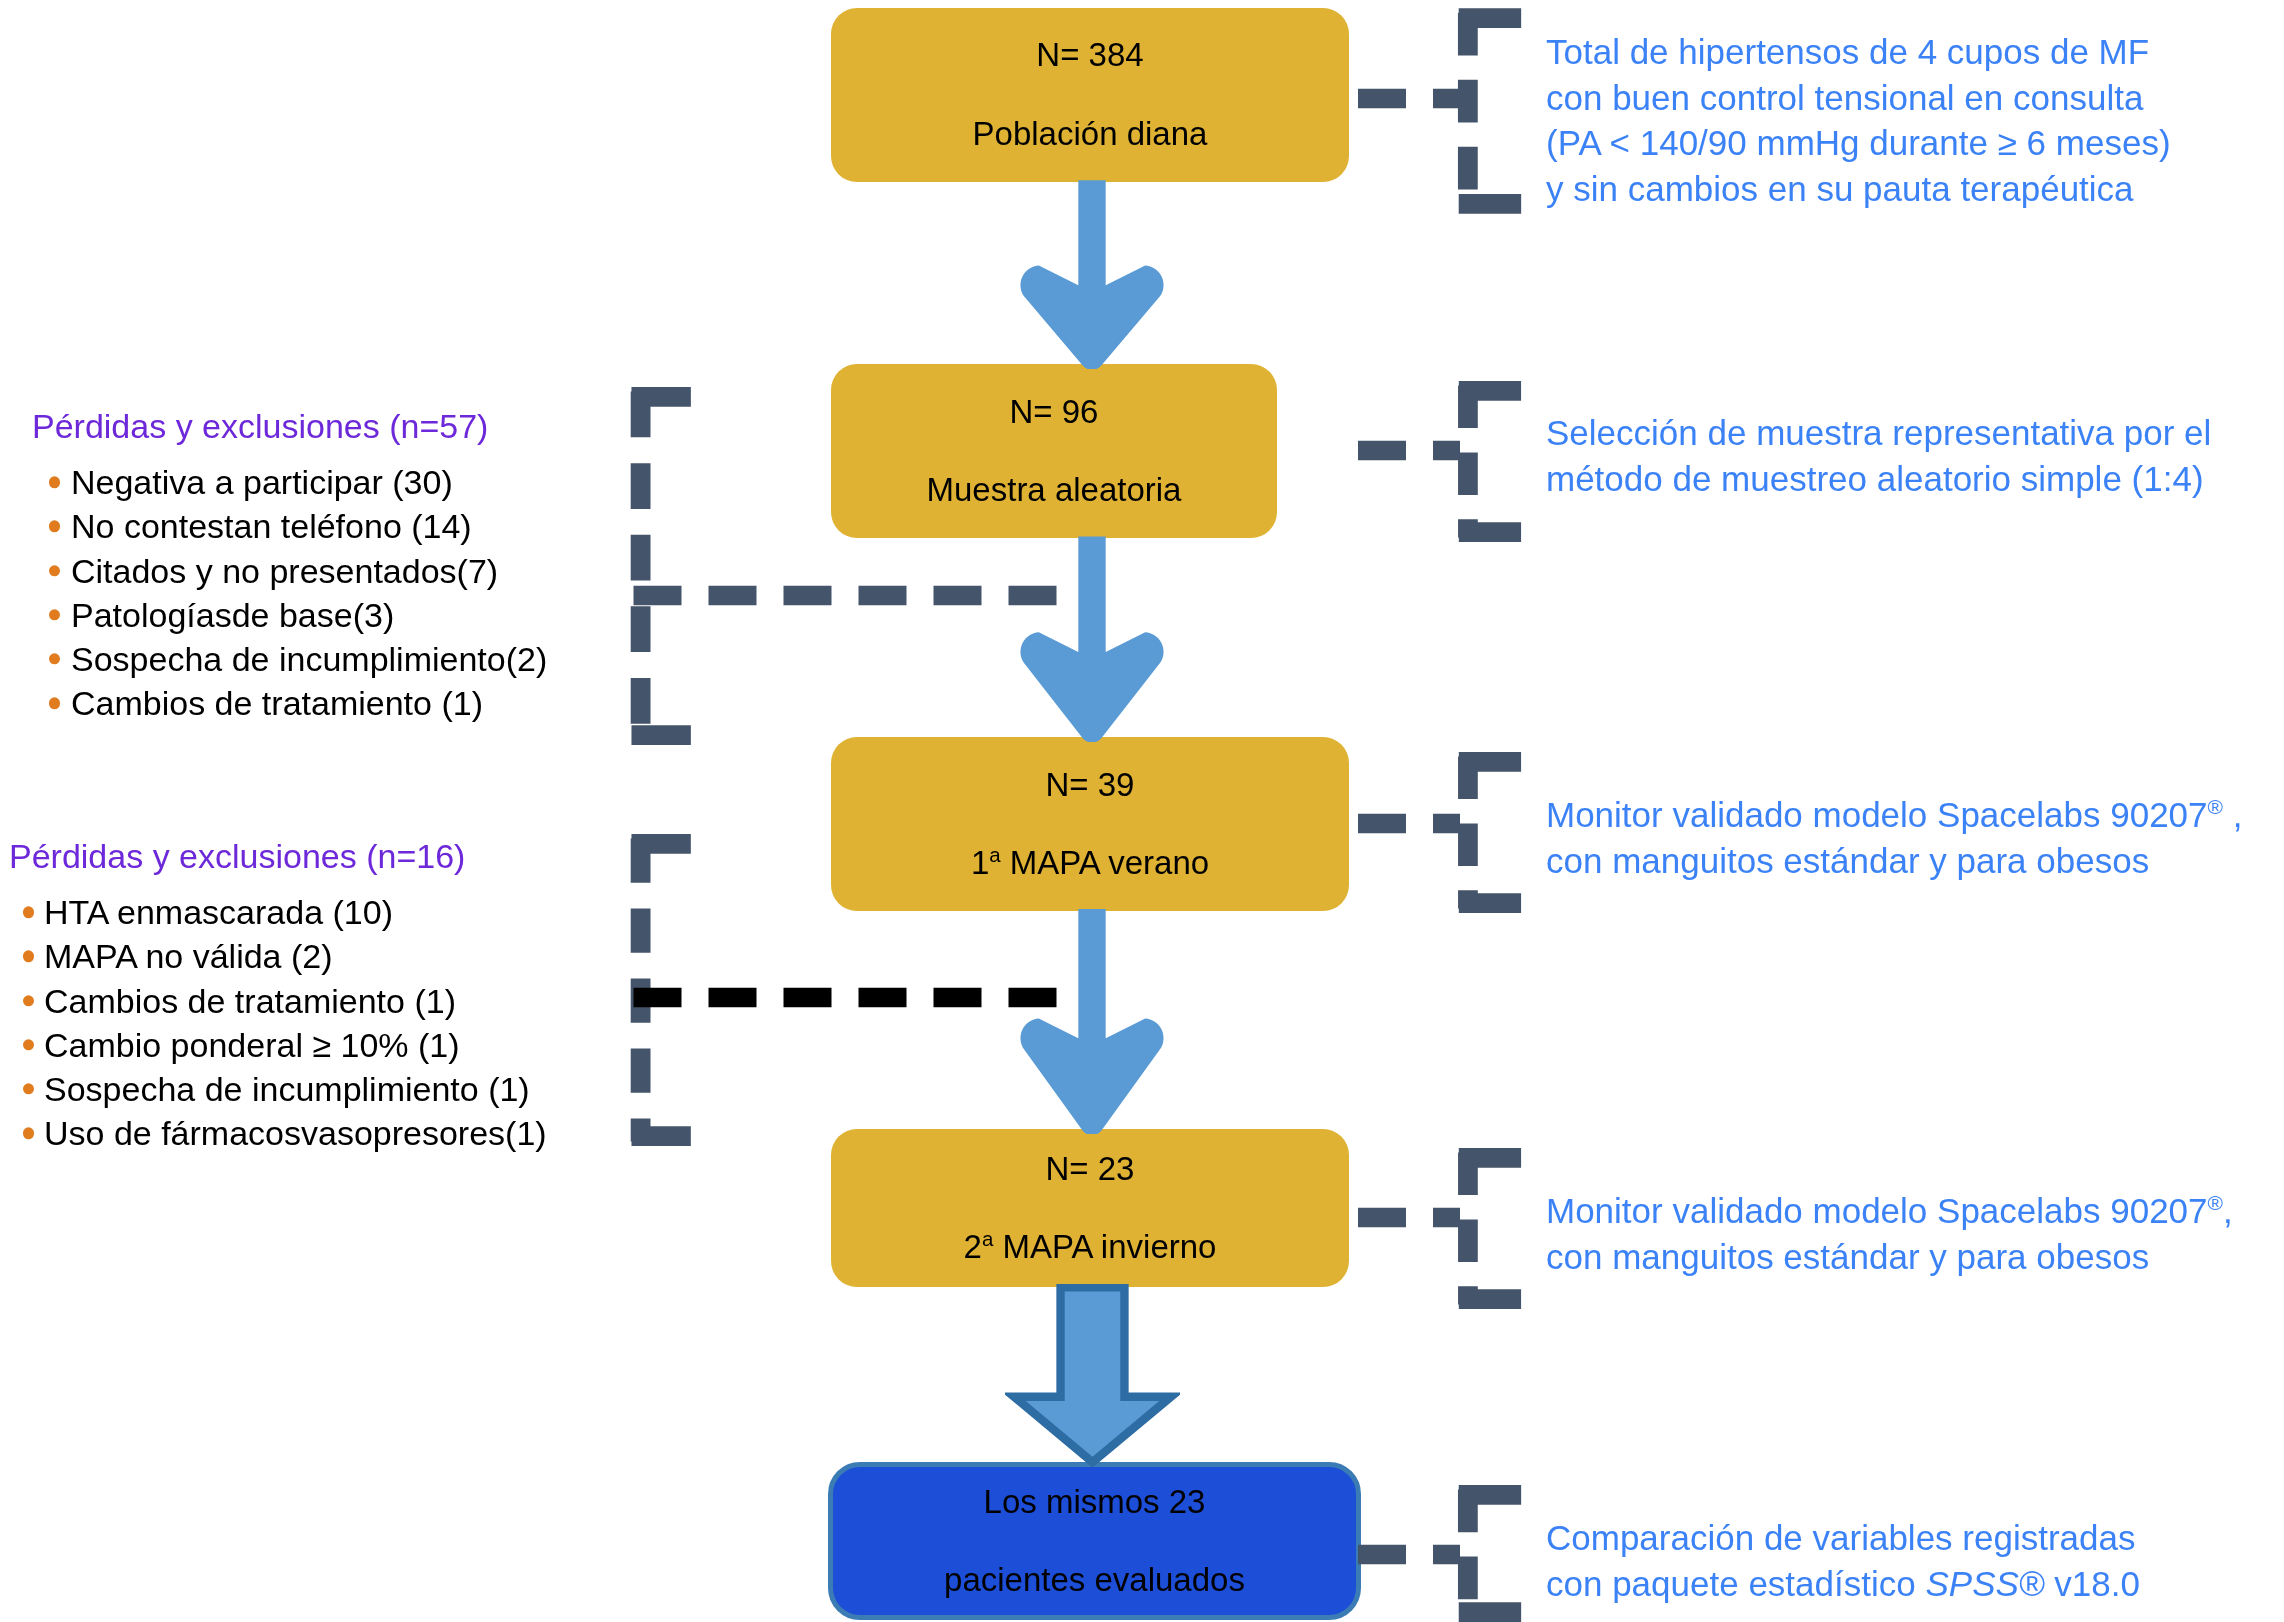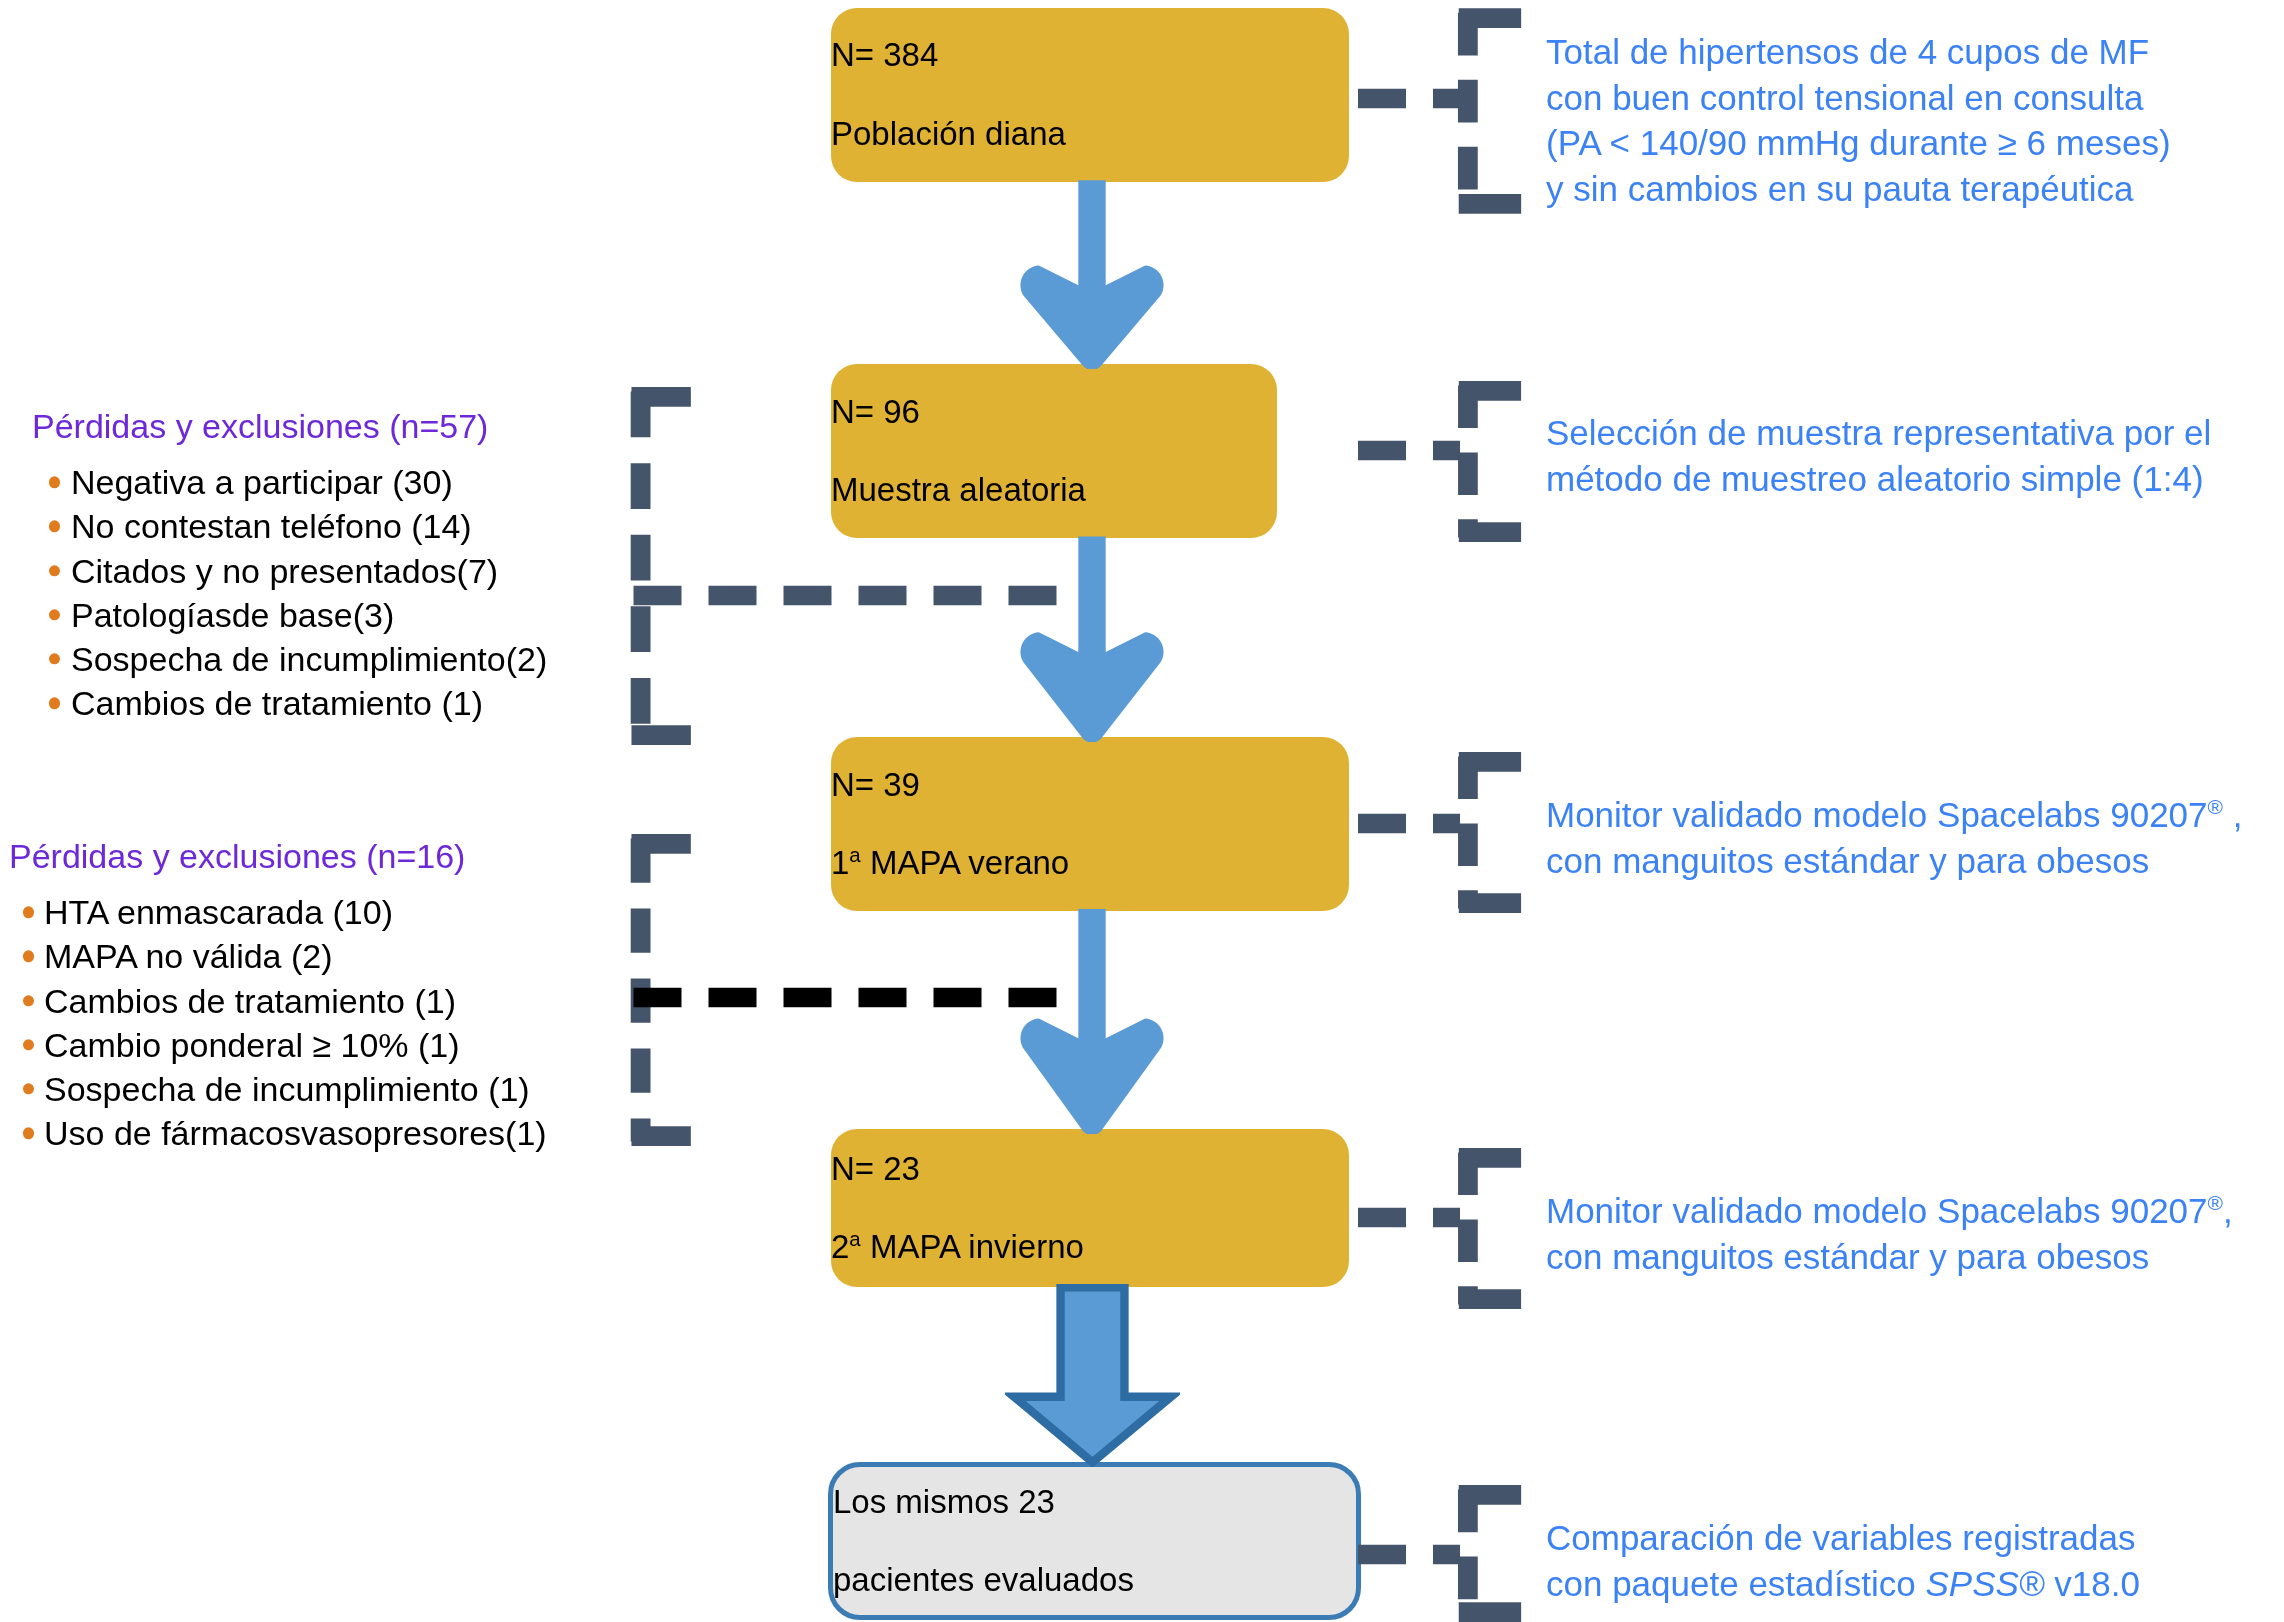--- a/index.html
+++ b/index.html
@@ -14,34 +14,34 @@
     background:#ffffff;
     overflow:hidden;
   }
 
   
   .node{
     position:absolute;
     box-sizing:border-box;
     display:flex;
     flex-direction:column;
-    align-items:flex-start;
+    align-items:center;
     justify-content:center;
     text-align:center;
     color:#000000;
     line-height:1.22;
     gap:38px;
   }
   .node.gold{
     background:#E0B233;
     border-radius:26px;
     font-size:33px;
   }
   .node.final{
-    background:#e5e5e5;
+    background:#1d4ed8;
     border:5.3px solid #3C7CB5;
     border-radius:32px;
     font-size:33px;
   }
   .node .l1{display:block;}
   .node .l2{display:block;}
   .node sup{font-size:0.62em;vertical-align:super;line-height:0;}
 
   
   .arrow-thin{position:absolute;}

